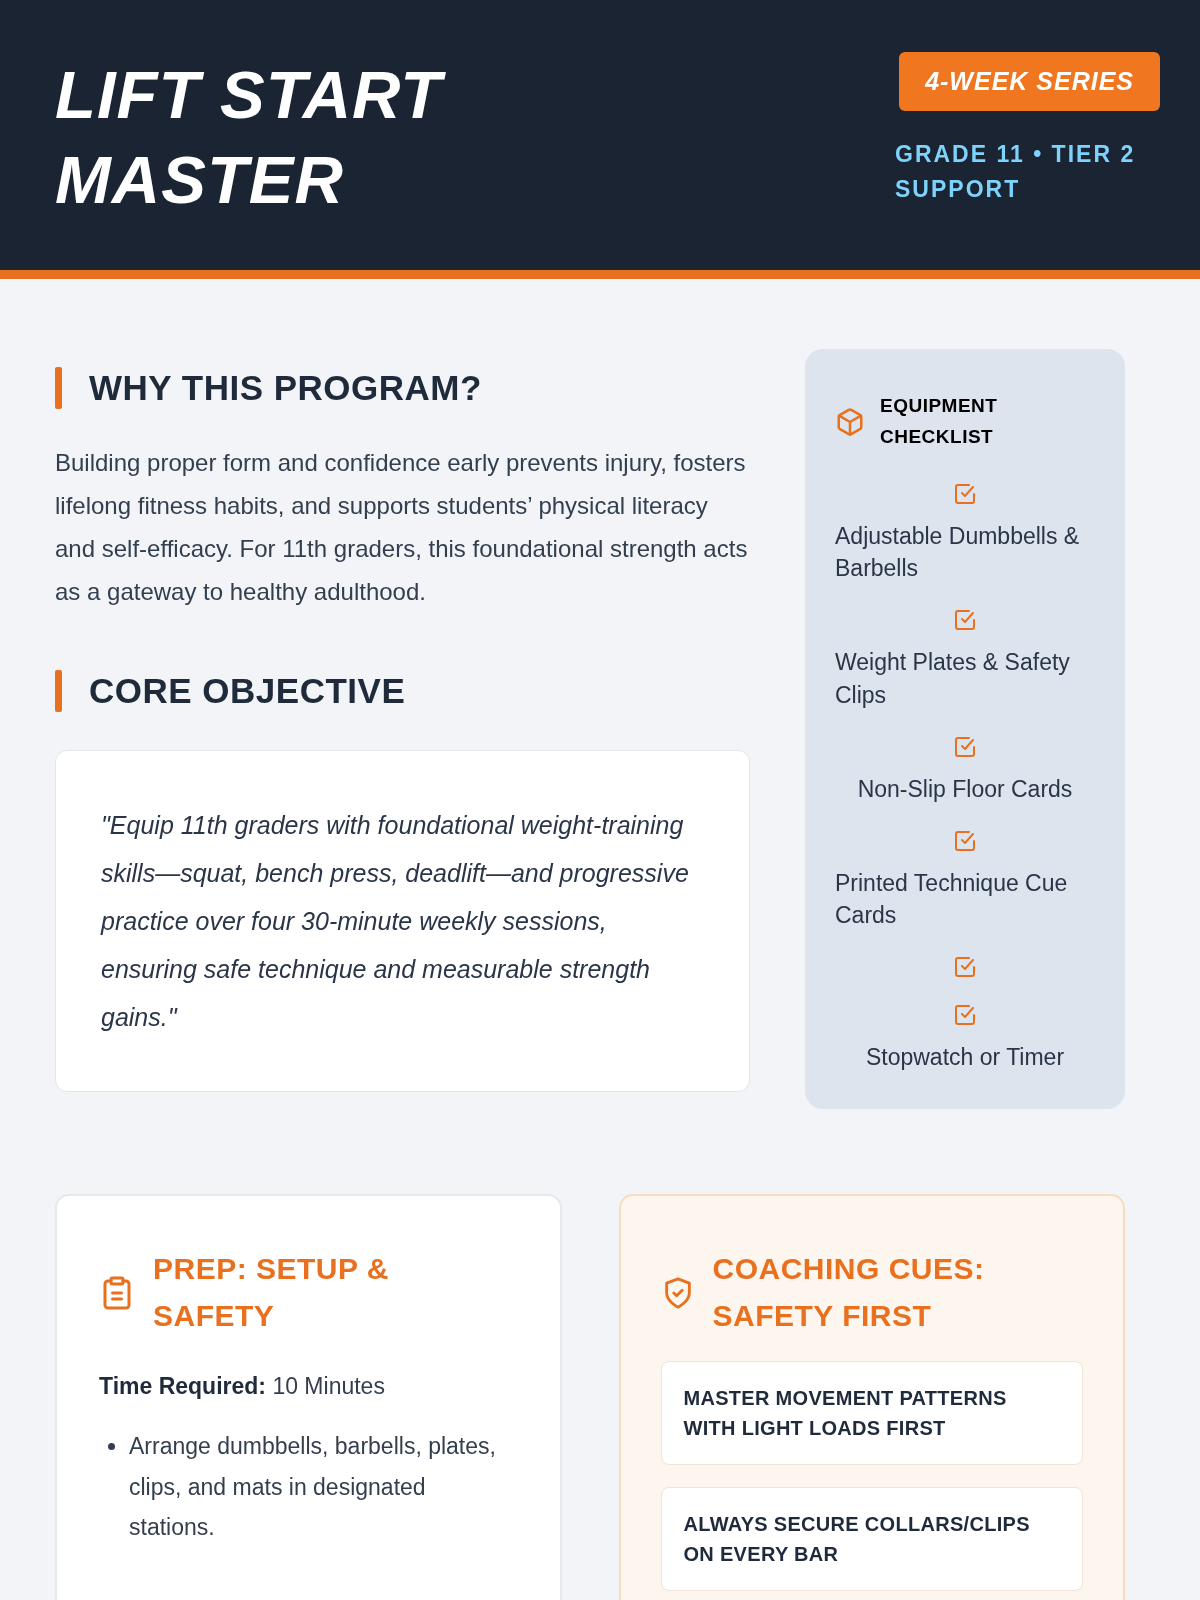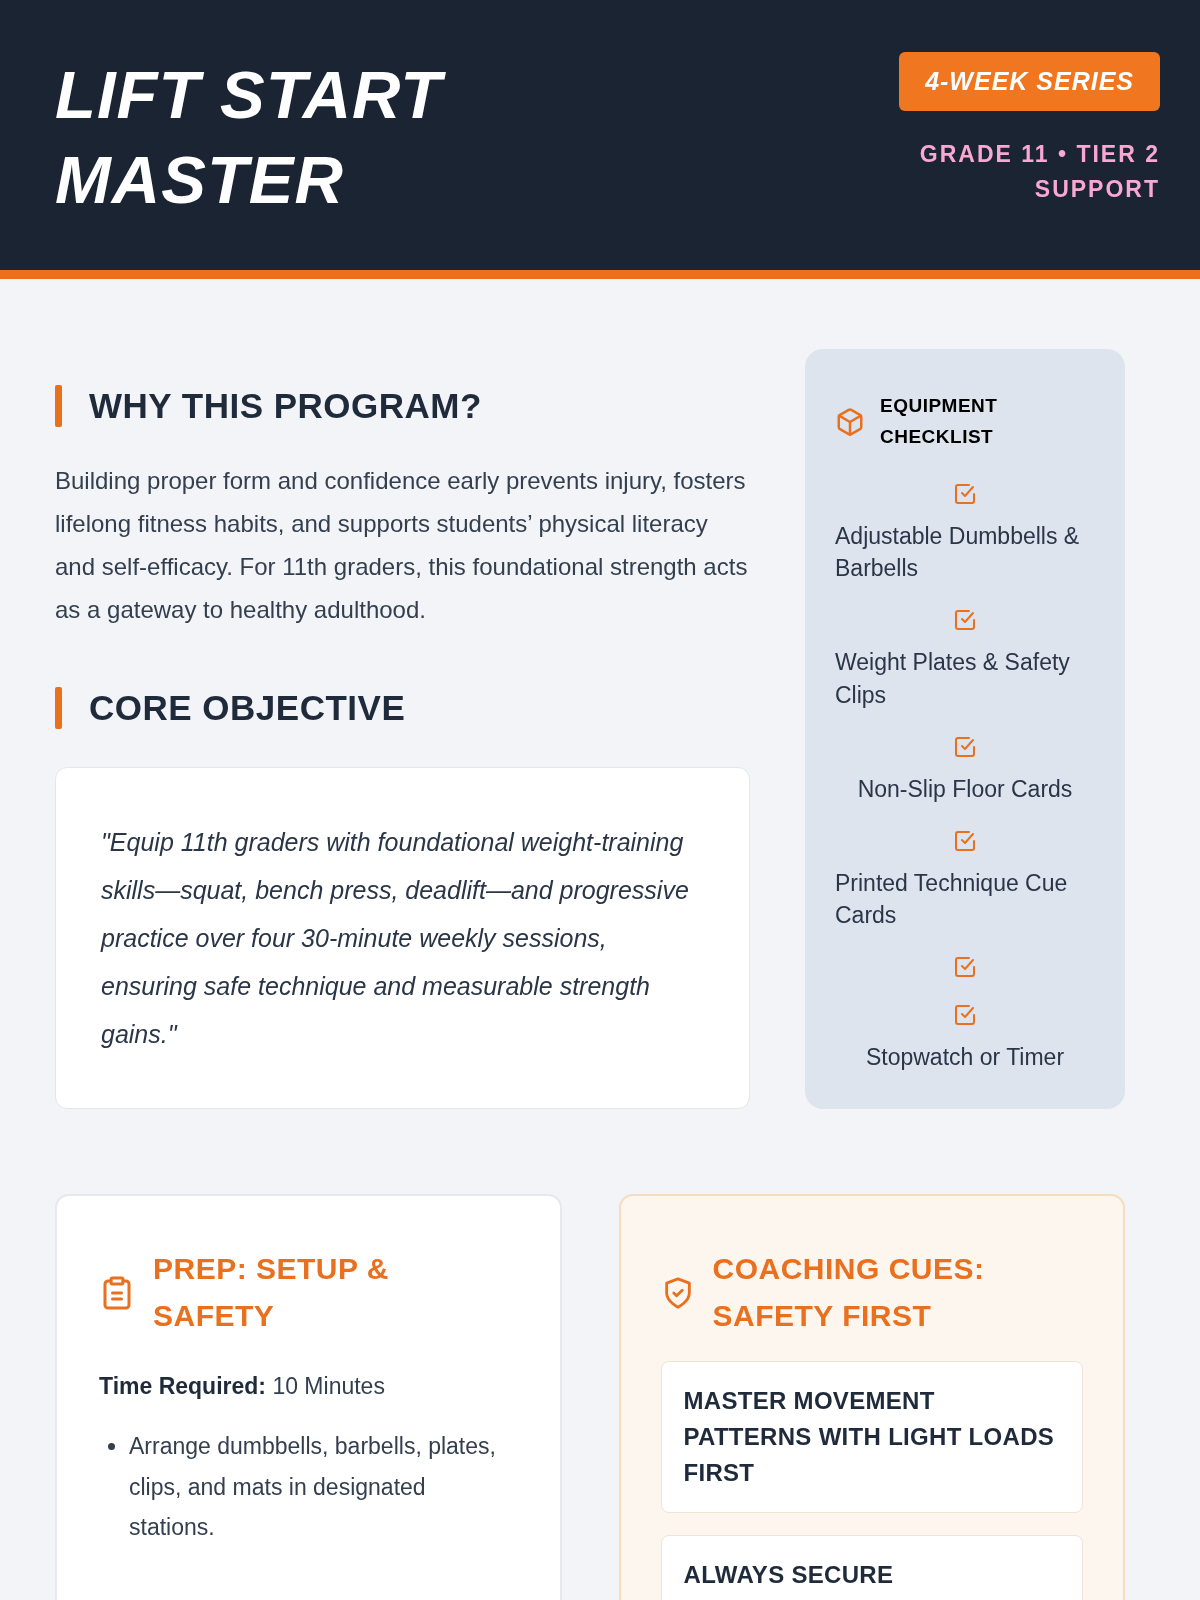--- a/index.html
+++ b/index.html
@@ -44,32 +44,32 @@
     color:#ffffff;
     font-weight:bold;
     font-style:italic;
     font-size:25px;
     letter-spacing:1px;
     padding:15px 26px;
     border-radius:6px;
   }
   .header-meta {
     margin-top:26px;
-    color:#f9a8d4;
+    color:#7dd3fc;
     font-weight:bold;
     font-size:23px;
     letter-spacing:2px;
-    text-align:right;
+    text-align:left;
     line-height:1.5;
     max-width:265px;
   }
 
   
   .main { padding:70px 75px 0 55px; }
-  .columns { display:flex; gap:55px; align-items:flex-end; }
+  .columns { display:flex; gap:55px; align-items:center; }
   .col-left { flex:1; min-width:0; }
 
   .section-heading {
     display:flex;
     align-items:center;
     gap:27px;
   }
   .heading-bar {
     width:7px;
     height:42px;
@@ -183,21 +183,21 @@
     line-height:1.75;
     color:#333f4f;
   }
   .prep-bullets li { margin-bottom:14px; }
   .cue-box {
     background:#ffffff;
     border:1px solid #efe4d6;
     border-radius:8px;
     padding:21px 22px;
     font-weight:bold;
-    font-size:24px;
+    font-size:20px;
     letter-spacing:0.3px;
     line-height:1.5;
     color:#1f2a3a;
     text-transform:uppercase;
     margin-top:22px;
   }
   .cue-box:first-of-type { margin-top:40px; }
 </style>
 </head>
 <body>

